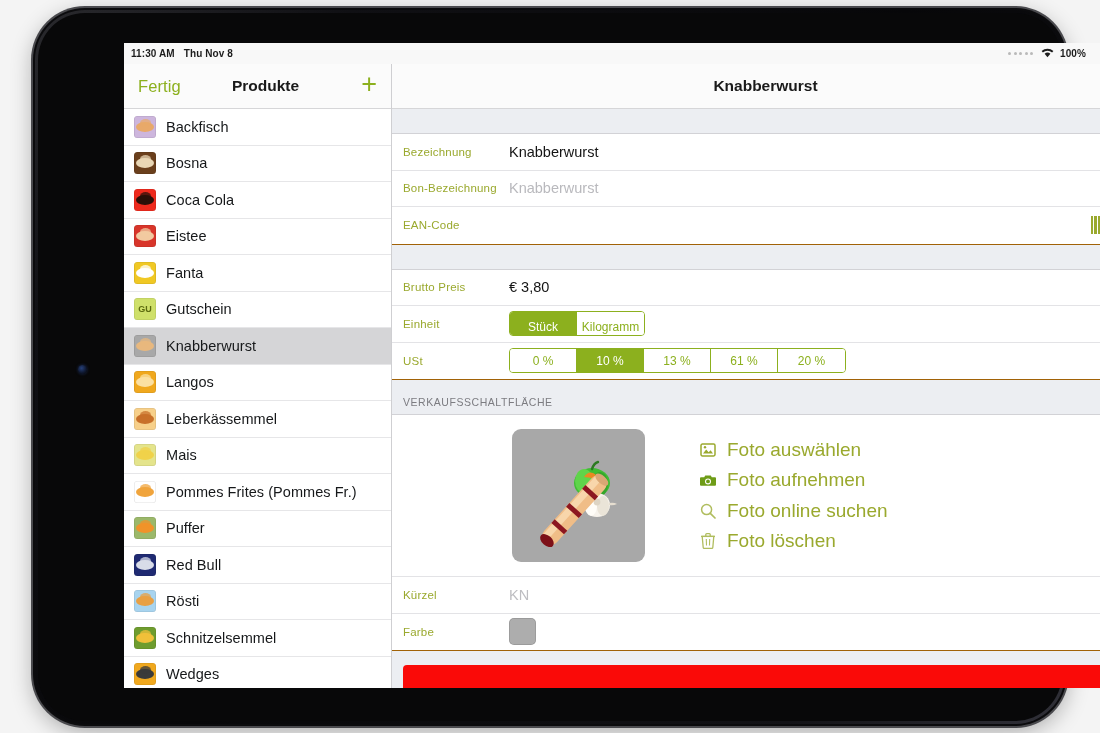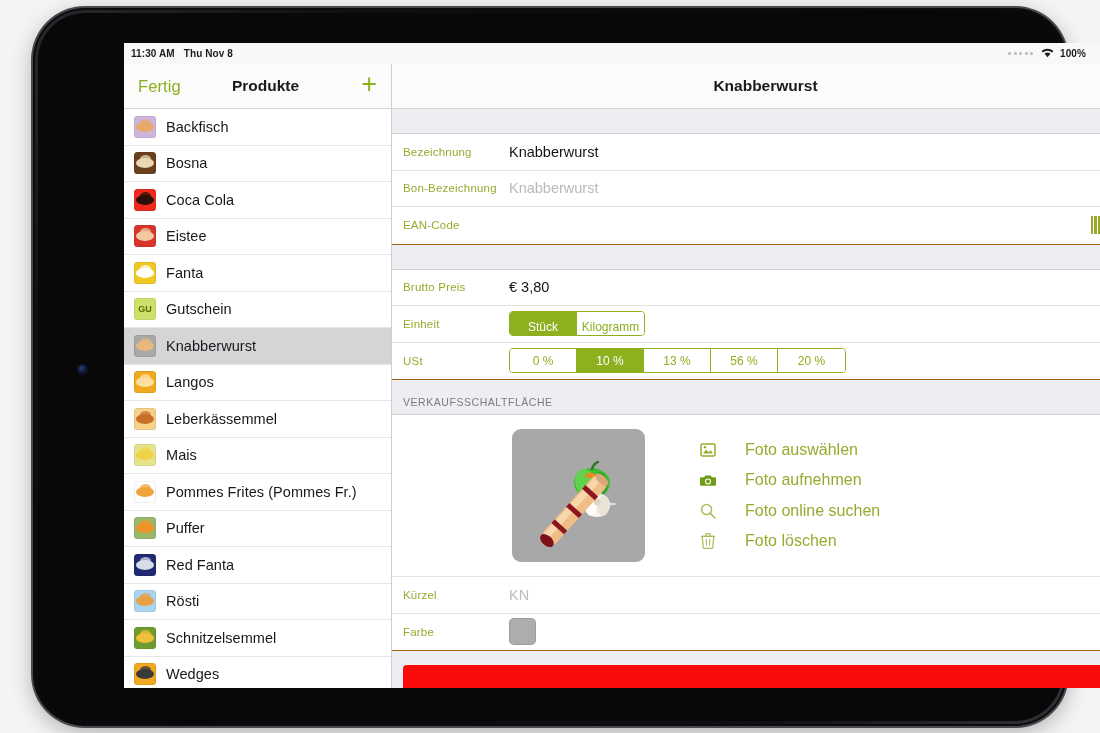--- a/index.html
+++ b/index.html
@@ -186,22 +186,22 @@
     width: 133px; height: 133px; margin-left: 120px;
     border-radius: 9px; background: #a8a8a8;
     position: relative; overflow: hidden; flex: 0 0 133px;
   }
   .sausage {
     position: absolute; left: 10px; top: 28px;
     width: 104px; height: 104px;
   }
   .photo-actions { margin-left: 55px; display: flex; flex-direction: column; justify-content: space-around; padding: 6px 0; }
   .pa {
-    display: flex; align-items: center; gap: 29px;
-    font-size: 16px; color: #9aa92e; cursor: pointer; height: 26px;
+    display: flex; align-items: center; gap: 11px;
+    font-size: 19px; color: #9aa92e; cursor: pointer; height: 26px;
   }
   .pa .pi { width: 16px; height: 16px; flex: 0 0 16px; display: flex; align-items: center; justify-content: center; }
 
   .color-swatch {
     width: 27px; height: 27px; border-radius: 5px;
     background: #adadad; box-shadow: inset 0 0 0 .7px rgba(0,0,0,.14);
     cursor: pointer;
   }
 
   .delete-wrap { flex: 1; background: #eceef2; padding: 14px 11px 0 11px; }
@@ -332,21 +332,21 @@
                 <span class="blob" style="left: 2px; top: 6px; width: 18px; height: 10px; background: rgb(240, 147, 42); border-radius: 50%;"></span>
                 <span class="blob" style="left: 6px; top: 3px; width: 11px; height: 8px; background: rgb(240, 147, 42); opacity: 0.75; border-radius: 50%;"></span>
               </span>
               <span class="prod-label">Puffer</span>
             </div>
             <div class="prod-row">
               <span class="prod-ico" style="background: rgb(31, 42, 114);">
                 <span class="blob" style="left: 2px; top: 6px; width: 18px; height: 10px; background: rgb(216, 220, 232); border-radius: 50%;"></span>
                 <span class="blob" style="left: 6px; top: 3px; width: 11px; height: 8px; background: rgb(216, 220, 232); opacity: 0.75; border-radius: 50%;"></span>
               </span>
-              <span class="prod-label">Red Fanta</span>
+              <span class="prod-label">Red Bull</span>
             </div>
             <div class="prod-row">
               <span class="prod-ico" style="background: rgb(168, 212, 239);">
                 <span class="blob" style="left: 2px; top: 6px; width: 18px; height: 10px; background: rgb(232, 160, 68); border-radius: 50%;"></span>
                 <span class="blob" style="left: 6px; top: 3px; width: 11px; height: 8px; background: rgb(232, 160, 68); opacity: 0.75; border-radius: 50%;"></span>
               </span>
               <span class="prod-label">Rösti</span>
             </div>
             <div class="prod-row">
               <span class="prod-ico" style="background: rgb(110, 156, 46);">
@@ -414,21 +414,21 @@
                   <span class="s on">Stück</span>
                   <span class="s">Kilogramm</span>
                 </span>
             </div>
             <div class="frow">
               <span class="flabel">USt</span>
               <span class="seg ust" id="seg-ust">
                   <span class="s">0 %</span>
                   <span class="s on">10 %</span>
                   <span class="s">13 %</span>
-                  <span class="s">56 %</span>
+                  <span class="s">61 %</span>
                   <span class="s">20 %</span>
                 </span>
             </div>
           </div>
 
           <div class="sec-hdr">VERKAUFSSCHALTFLÄCHE</div>
 
           <div class="group">
             <div class="photo-row">
               <div class="photo-thumb">

